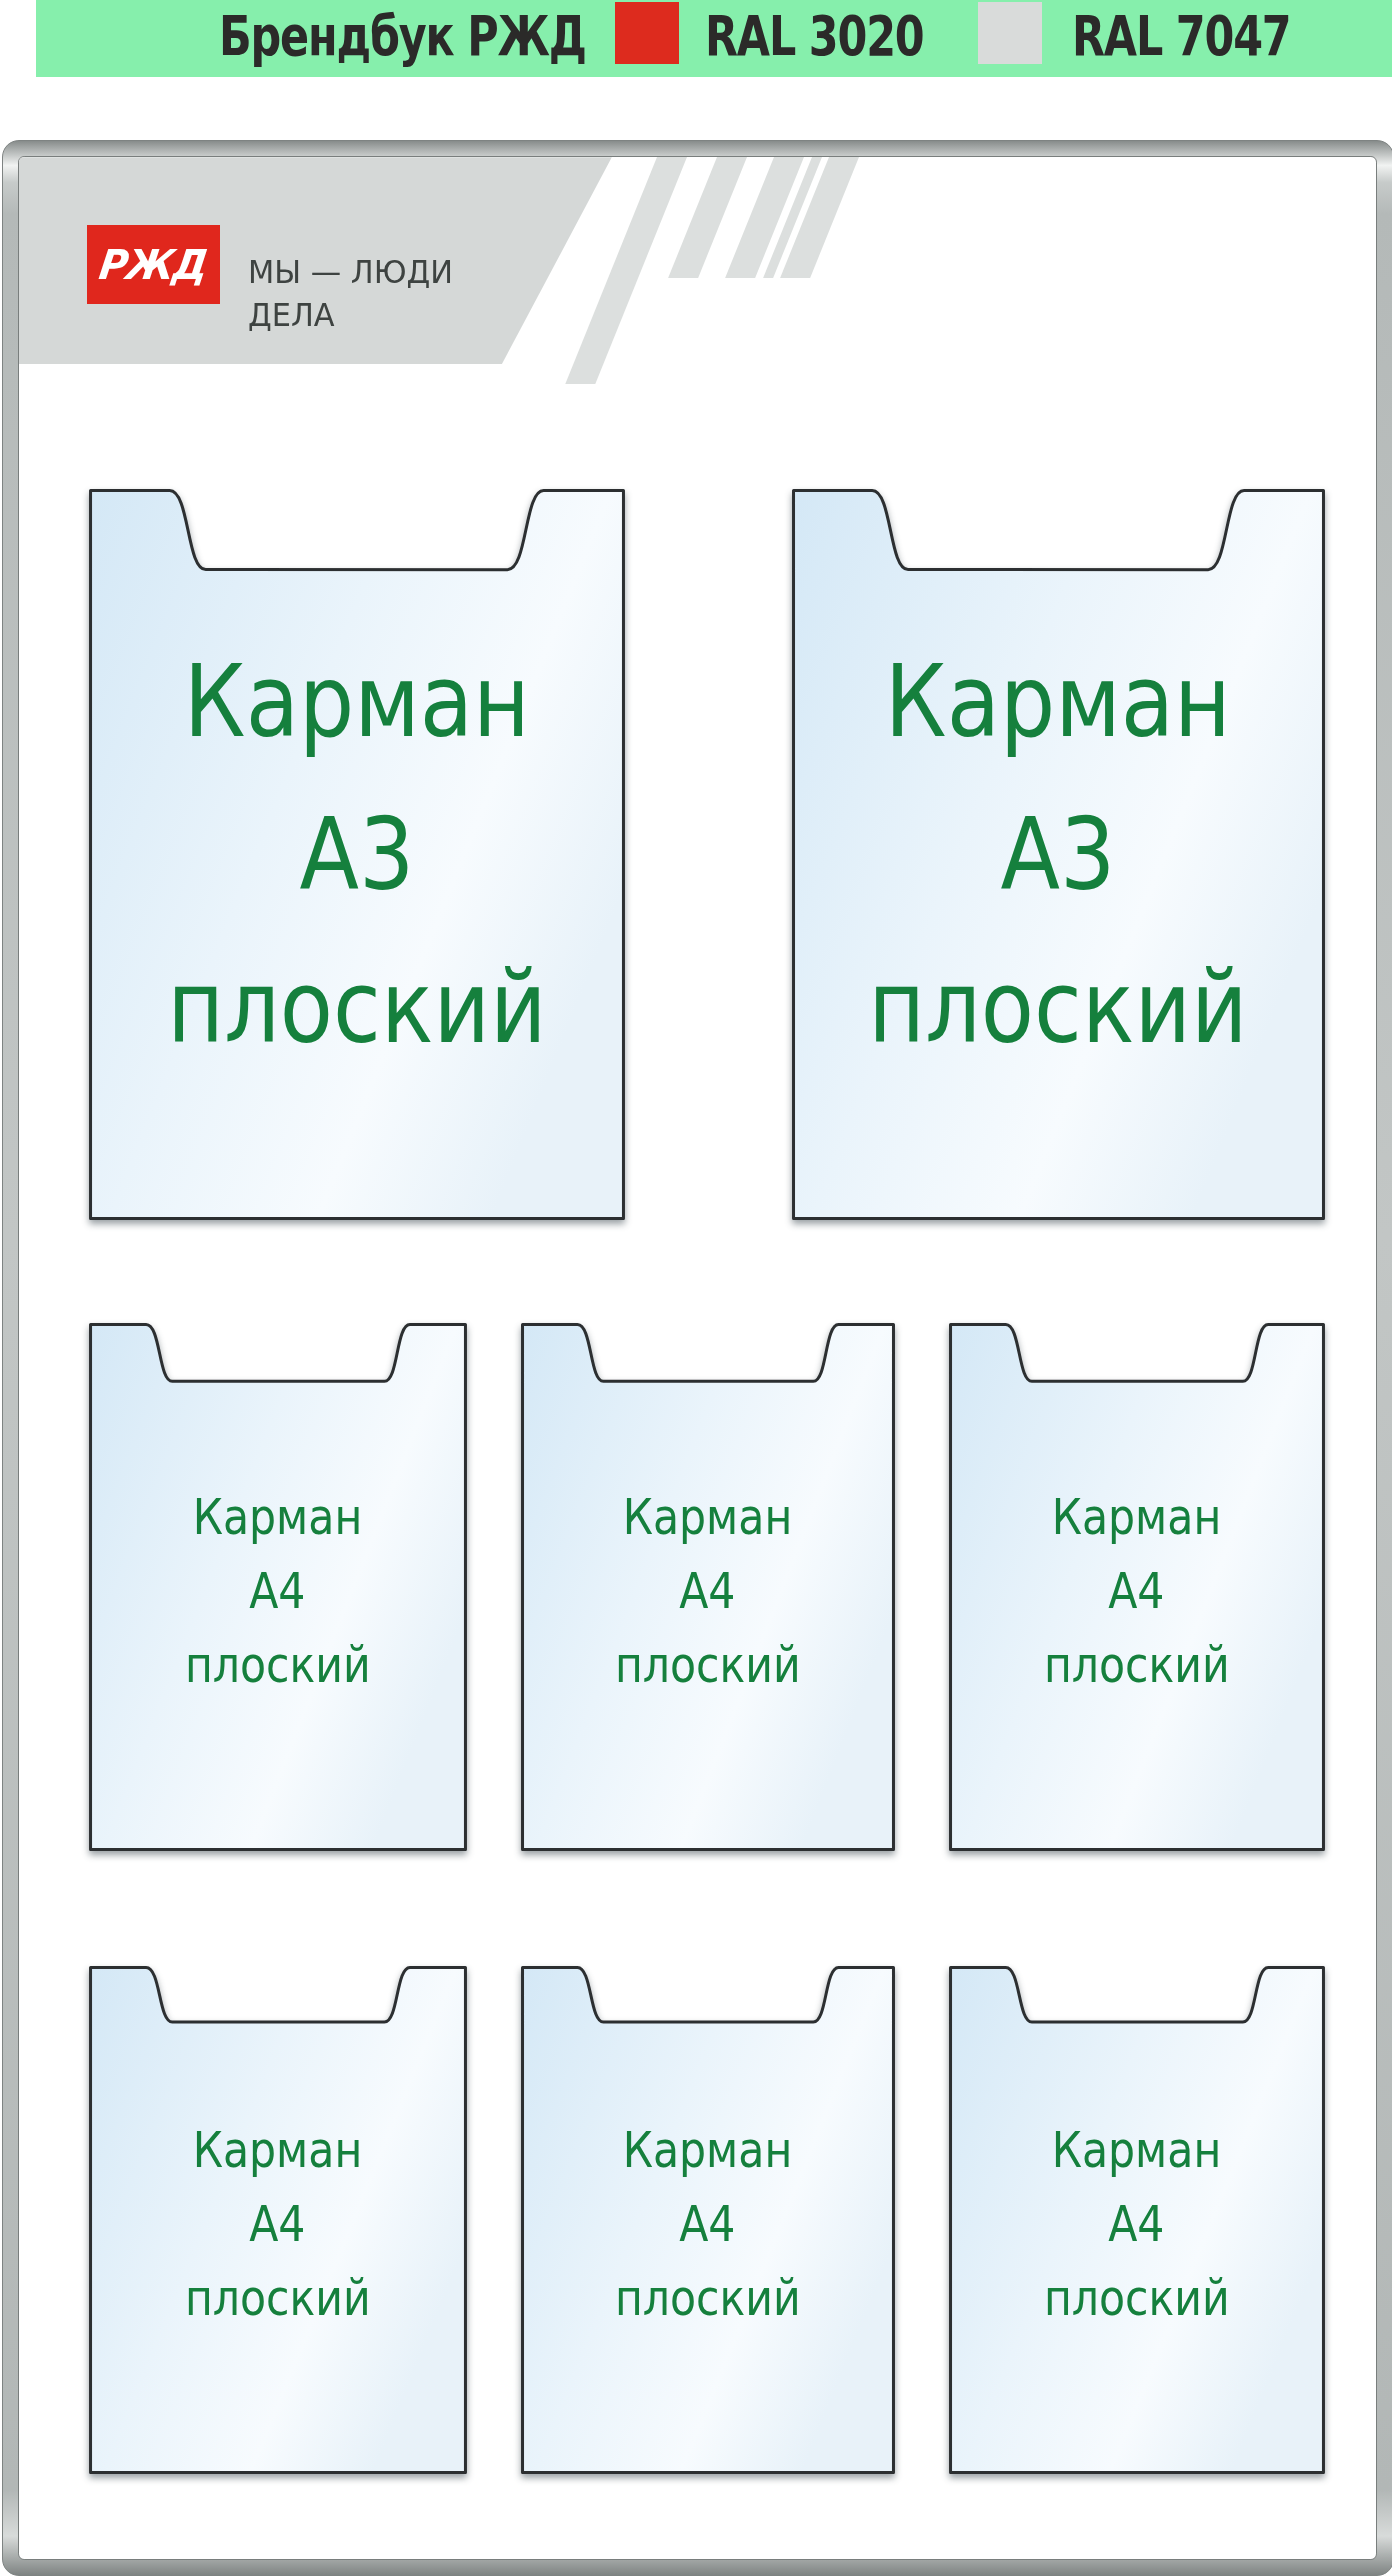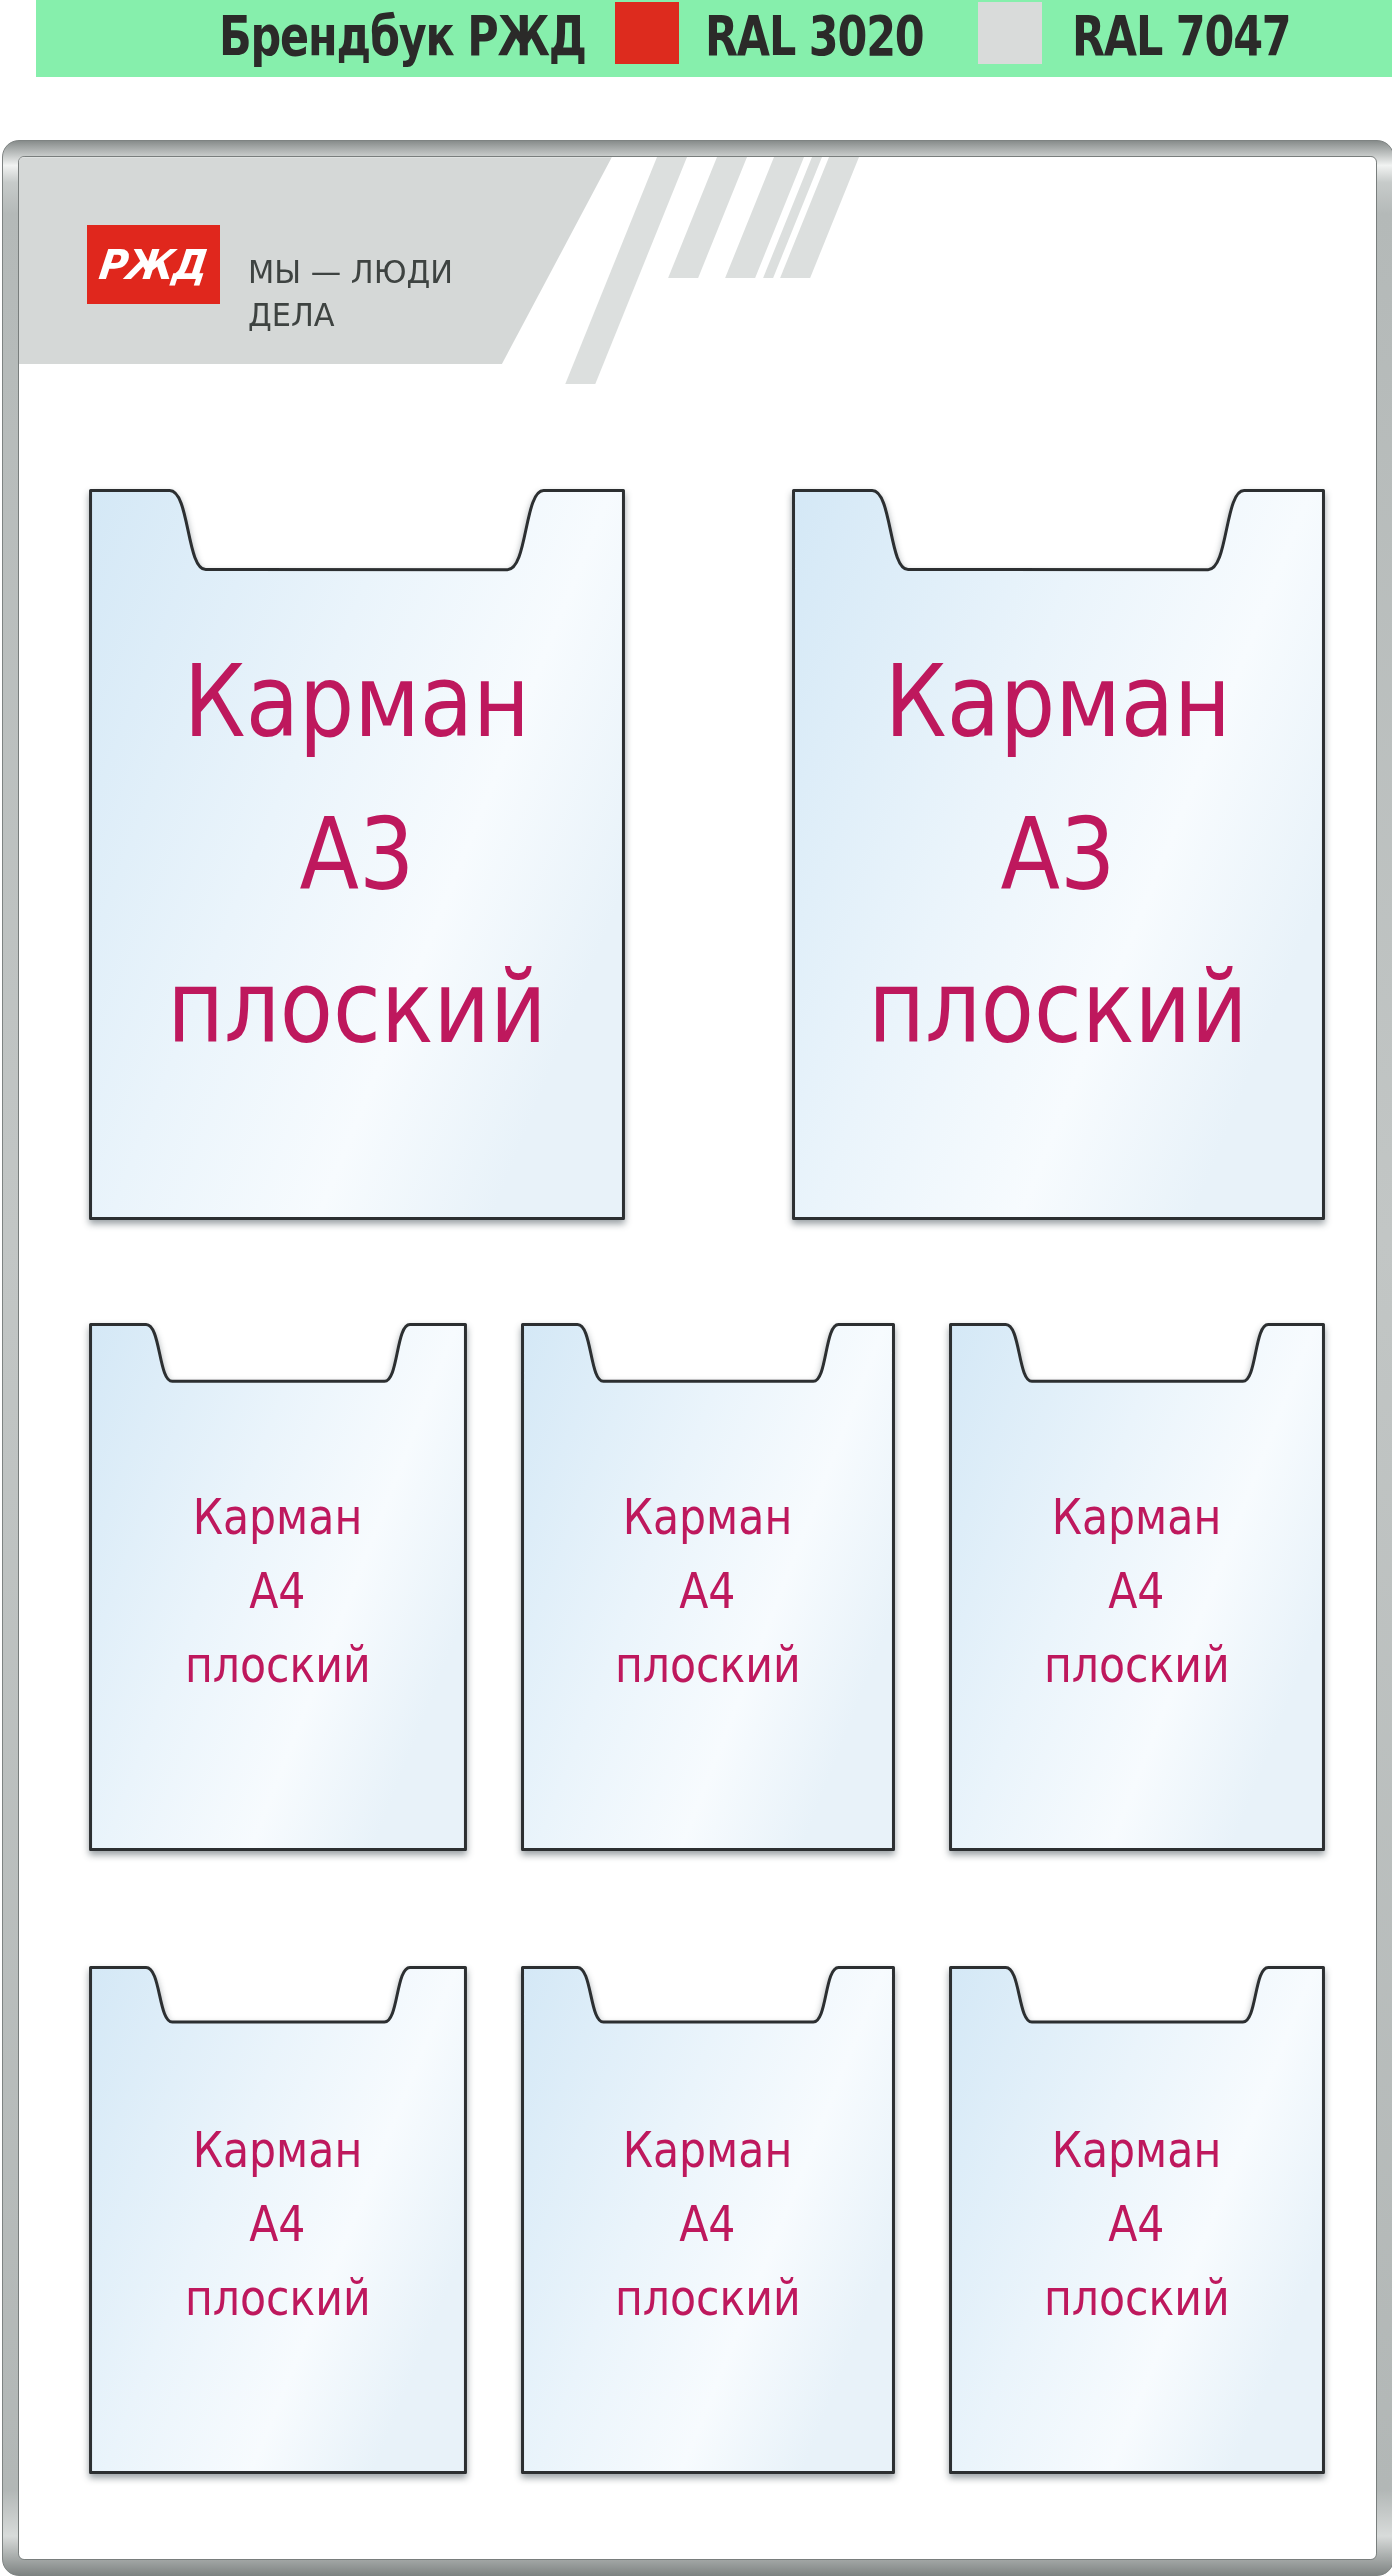--- a/index.html
+++ b/index.html
@@ -45,21 +45,21 @@
   
   .title{position:absolute;left:694px;top:153px;width:542px;display:flex;justify-content:center;}
   .title span{font-size:86px;line-height:74px;font-weight:bold;letter-spacing:-0.8px;white-space:nowrap;
               transform:scaleX(.74);color:#2b2a29;}
 
   
   .pocket{position:absolute;}
   .pocket svg{position:absolute;left:0;top:0;width:100%;height:100%;overflow:visible;
               filter:drop-shadow(0 4.6px 3.8px rgba(28,44,54,.45));}
   .ptext{position:absolute;inset:0;display:flex;flex-direction:column;align-items:center;
-         justify-content:center;color:#be185d;}
+         justify-content:center;color:#15803d;}
   .ptext .ln{transform:scaleX(.87);white-space:nowrap;}
   .a3 .ptext{font-size:100px;line-height:153px;}
   .a4 .ptext{font-size:49px;line-height:74px;padding-top:9.2px;}
 
   .a3-1{left:70px;top:332px;width:536px;height:731px;}
   .a3-2{left:773px;top:332px;width:533px;height:731px;}
   .a4-r2-1{left:70px;top:1166px;width:378px;height:528px;}
   .a4-r2-2{left:502px;top:1166px;width:374px;height:528px;}
   .a4-r2-3{left:930px;top:1166px;width:376px;height:528px;}
   .a4-r3-1{left:70px;top:1809px;width:378px;height:508px;}

